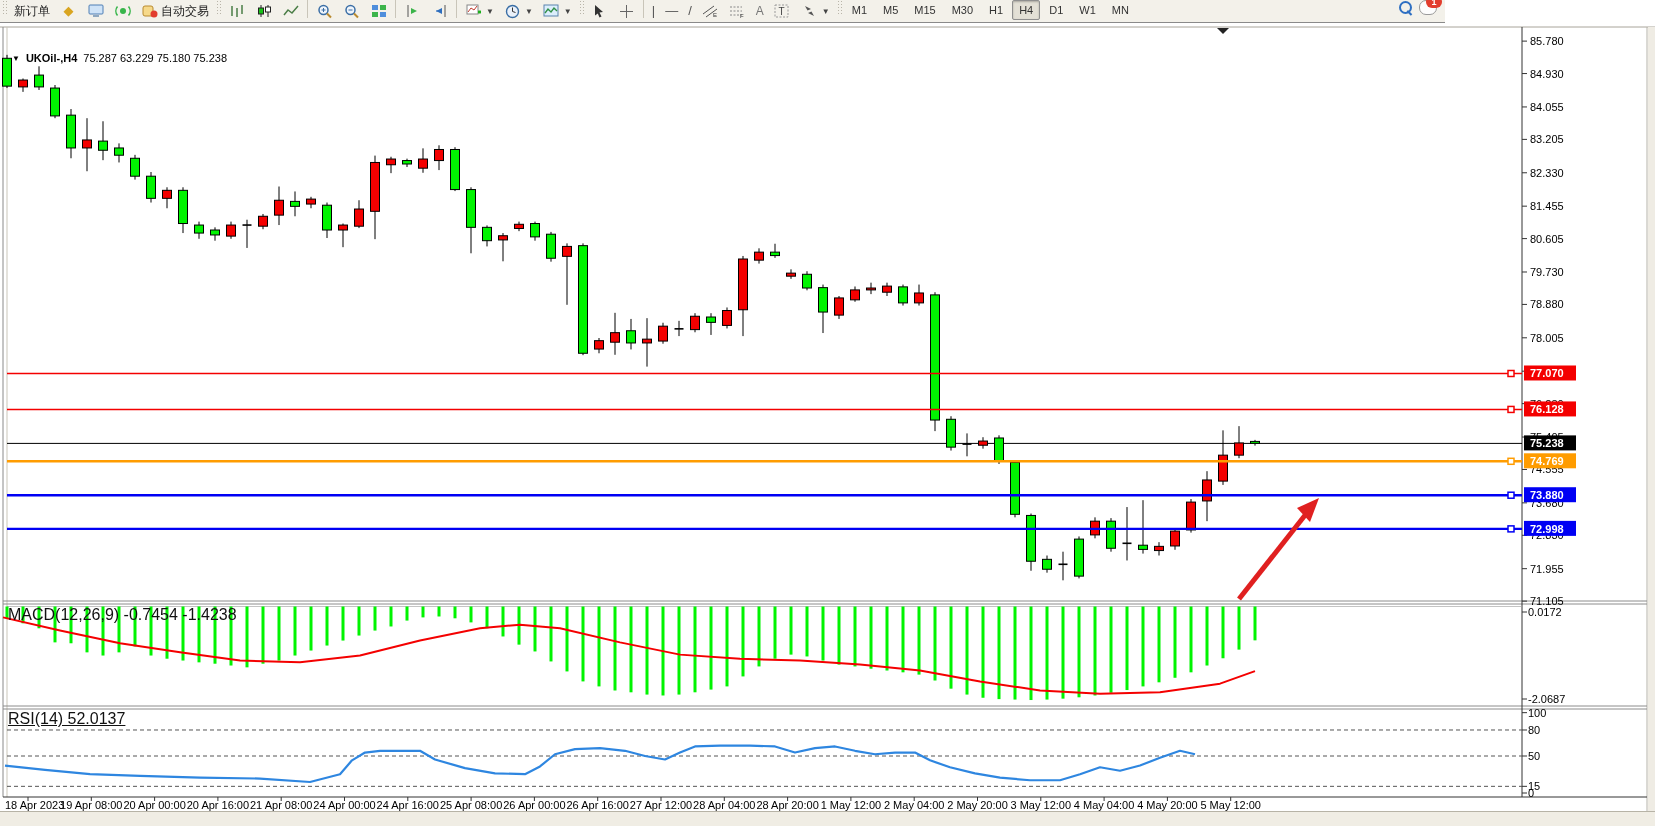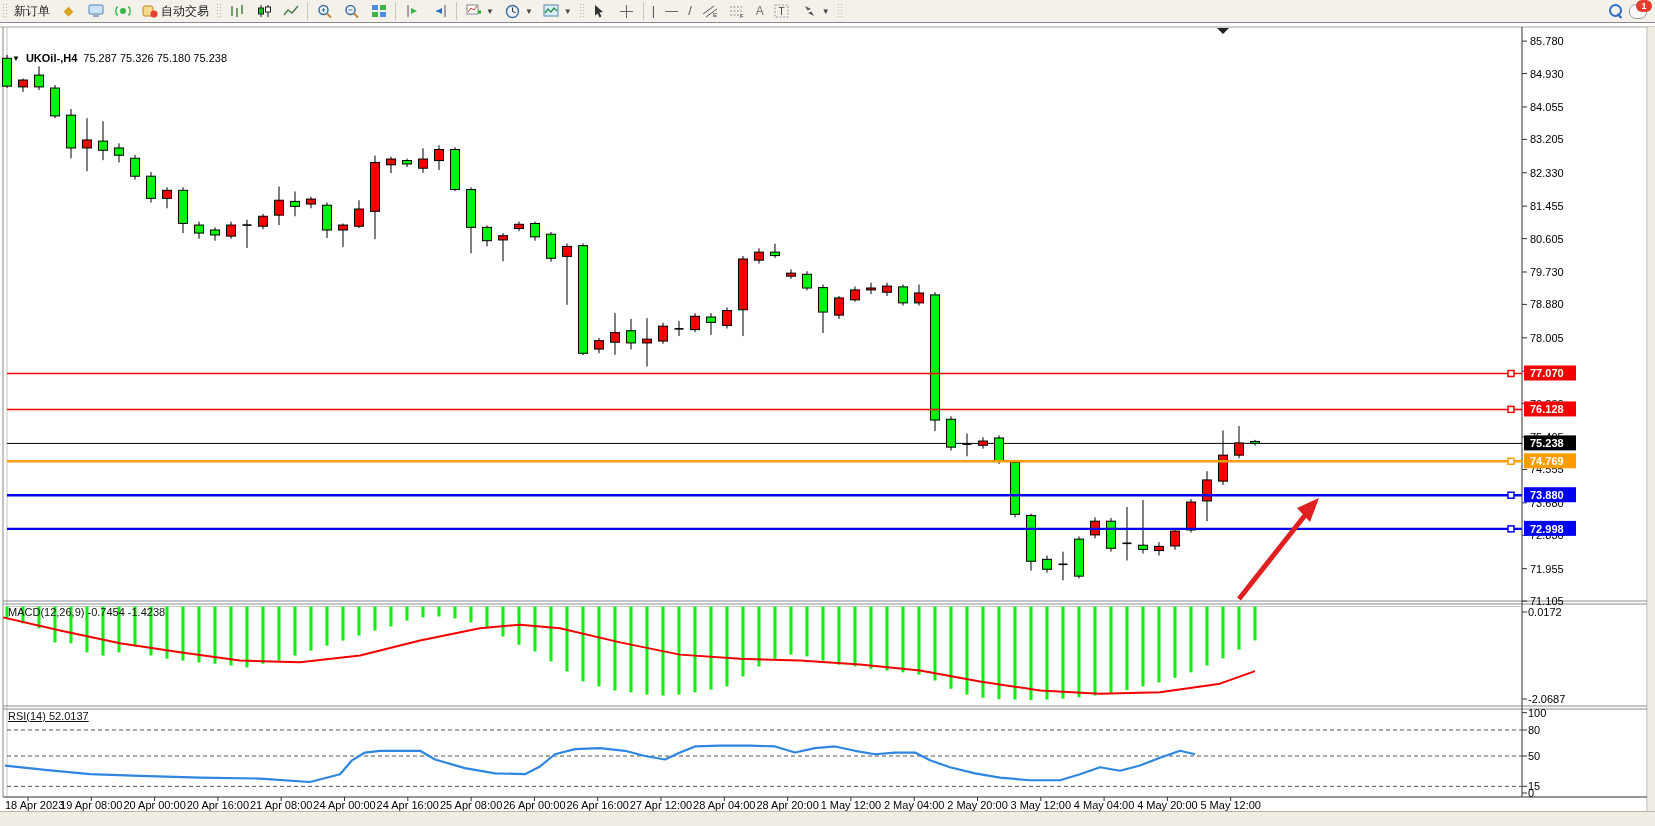--- a/index.html
+++ b/index.html
@@ -3,23 +3,23 @@
 <meta charset="utf-8">
 <style>
   html,body{margin:0;padding:0;}
   body{
     width:1655px;height:826px;overflow:hidden;position:relative;
     font-family:"Liberation Sans", sans-serif;background:#ffffff;
     -webkit-font-smoothing:antialiased;
   }
   
   .toolbar{
-    position:absolute;top:0;left:0;width:1655px;height:22px;
+    position:absolute;top:0;left:0;width:1445px;height:22px;
     background:#f3f1ea;border-bottom:1px solid #8a8a8a;
-    display:flex;align-items:center;font-size:12px;color:#222;
+    display:flex;align-items:flex-start;font-size:12px;color:#222;
     white-space:nowrap;z-index:5;
   }
   .tb-grip{width:5px;height:16px;margin:0 2px;
     background-image:radial-gradient(#b9b5a9 1px, transparent 1px);
     background-size:3px 3px;flex:0 0 auto;}
   .tb-sep{width:1px;height:18px;background:#c9c5b9;margin:0 3px;flex:0 0 auto;}
   .tb-btn{display:flex;align-items:center;gap:3px;padding:1px 4px;height:18px;
     border:1px solid transparent;border-radius:2px;cursor:default;flex:0 0 auto;}
   .tb-ic{width:17px;height:16px;display:inline-flex;align-items:center;justify-content:center;flex:0 0 auto;}
   .tb-ic svg{display:block;}
@@ -35,21 +35,21 @@
   .chat .badge{position:absolute;top:-5px;right:-6px;min-width:12px;height:12px;border-radius:7px;
     background:#e23d2e;color:#fff;font-size:9px;line-height:12px;text-align:center;padding:0 2px;font-weight:bold;}
   .cjk{letter-spacing:0;}
   .glyph{font-size:13px;line-height:16px;}
   
   .chartwin{position:absolute;left:0;top:23px;width:1655px;height:712px;background:#fdba74;}
   #chart-svg{position:absolute;left:0;top:0;}
   .overlay-label{position:absolute;font-size:11px;color:#000;z-index:3;pointer-events:none;}
   .title-row{left:12px;top:7px;display:flex;gap:6px;align-items:center;}
   .title-tri{font-size:8px;color:#000;}
-  .ind-label{font-size:11px;color:#111;text-align:right;}
+  .ind-label{font-size:16px;color:#111;text-align:right;}
   
   .statusbar{position:absolute;left:0;bottom:0;width:1655px;height:14px;
     background:#f0ede4;border-top:1px solid #b7b3a6;}
 </style>
 </head>
 <body>
 
 <div class="toolbar">
   <span class="tb-grip"></span>
   <div class="tb-btn">
@@ -258,20 +258,31 @@
     <span class="tb-ic">
       <svg width="15" height="14">
           <polygon points="3,2 9,5 5.5,6.5" fill="#555"></polygon>
           <polygon points="12,12 6,9 9.5,7.5" fill="#555"></polygon>
         </svg>
     </span>
     <span class="drop">▼</span>
   </div>
 
   <span class="tb-grip"></span>
+  <div id="tf-group" style="display:flex;align-items:center;">
+      <span class="tf-btn">M1</span>
+      <span class="tf-btn">M5</span>
+      <span class="tf-btn">M15</span>
+      <span class="tf-btn">M30</span>
+      <span class="tf-btn">H1</span>
+      <span class="tf-btn active">H4</span>
+      <span class="tf-btn">D1</span>
+      <span class="tf-btn">W1</span>
+      <span class="tf-btn">MN</span>
+    </div>
 
   <div class="tb-right">
     <span class="mag">
         <span class="lens"></span>
         <span class="stem"></span>
       </span>
     <span class="chat">
       <span class="badge">1</span>
     </span>
   </div>
@@ -648,20 +659,20 @@
       <rect x="1524" y="435.4" width="52" height="15" fill="#000000"></rect>
       <text x="1530" y="447.4" font-size="11" fill="#ffffff" font-weight="bold">75.238</text>
       <polygon points="1217,28 1229,28 1223,34" fill="#222"></polygon>
       <line x1="1239" y1="599" x2="1306" y2="514" stroke="#e02020" stroke-width="5"></line>
       <polygon points="1319,498 1297,508 1310,522" fill="#e02020"></polygon>
     </svg>
 
   <div class="overlay-label title-row" style="position: absolute; left: 12px; top: 29px;">
     <span class="title-tri">▼</span>
     <span style="font-weight:bold;text-align:right;">UKOil-,H4</span>
-    <span>75.287 75.326 75.180 75.238</span>
+    <span>75.287 63.229 75.180 75.238</span>
   </div>
 
   <div class="overlay-label ind-label" style="left:8px;top:583px;">MACD(12,26,9) -0.7454 -1.4238</div>
   <div class="overlay-label ind-label" style="left:8px;top:687px;text-decoration:underline;">RSI(14) 52.0137</div>
 </div>
 
 <div class="statusbar"></div>
 
 </body></html>

